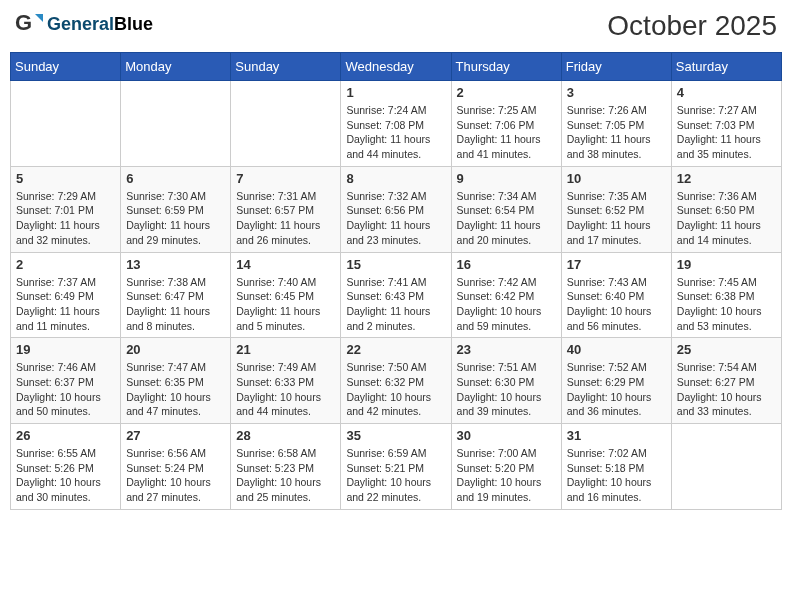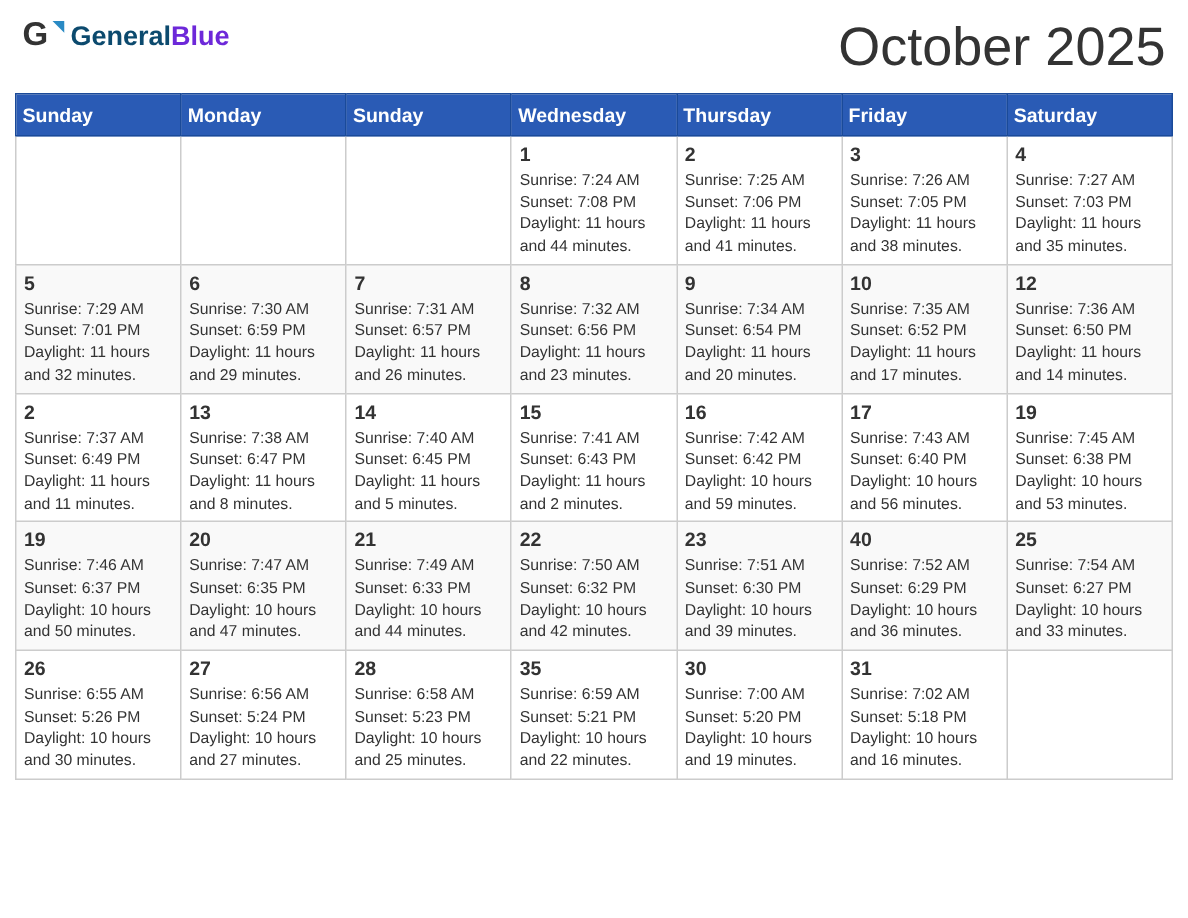--- a/index.html
+++ b/index.html
@@ -23,38 +23,38 @@
       gap: 4px;
     }
     .logo-icon {
       width: 28px;
       height: 28px;
     }
     .title-block {
       text-align: right;
     }
     .month-title {
-      font-size: 36px;
+      font-size: 28px;
       color: #333;
       font-weight: normal;
     }
     .subtitle {
       font-size: 14px;
       color: #555;
     }
     .calendar {
       width: 100%;
       border-collapse: collapse;
       border: 1px solid #ccc;
     }
     .calendar th {
       background-color: #2a5bb5;
       color: #fff;
       font-size: 13px;
-      font-weight: bold;
+      font-weight: normal;
       padding: 6px 4px;
       text-align: left;
       border: 1px solid #1a4a99;
     }
     .calendar td {
       vertical-align: top;
       border: 1px solid #ccc;
       padding: 4px 5px;
       width: calc(100% / 7);
       min-height: 80px;
@@ -81,21 +81,21 @@
 </head>
 <body>
 
 <div class="header">
   <div class="logo">
     <svg class="logo-icon" viewBox="0 0 28 28">
       <text x="0" y="20" font-size="22" font-weight="bold" fill="#333">G</text>
       <polygon points="20,4 28,4 28,12" fill="#2a8ac4"></polygon>
     </svg>
     <div>
-      <span style="font-size:18px;font-weight:bold;color:#0c4a6e;">General</span><span style="font-size:18px;font-weight:bold;color:#6d28d9;">Blue</span>
+      <span style="font-size:18px;font-weight:bold;color:#0c4a6e;">General</span><span style="font-size:18px;font-weight:bold;color:#000000;">Blue</span>
     </div>
   </div>
   <div class="title-block">
     <div class="month-title">October 2025</div>
   </div>
 </div>
 
 <table class="calendar">
   <thead>
     <tr>

